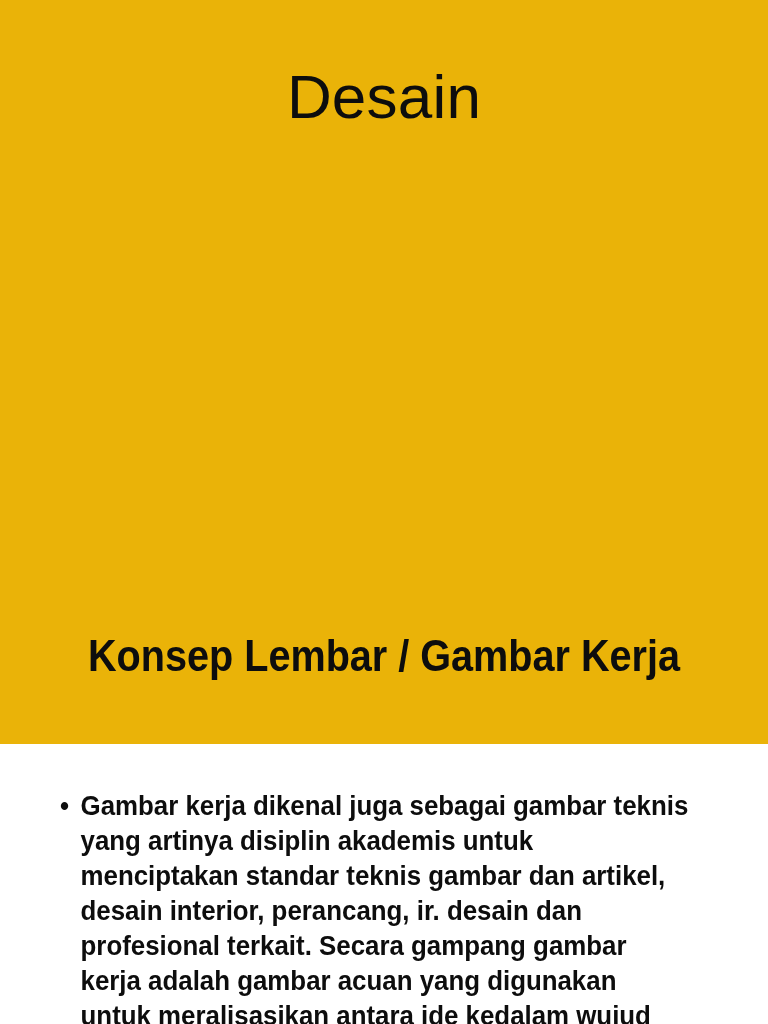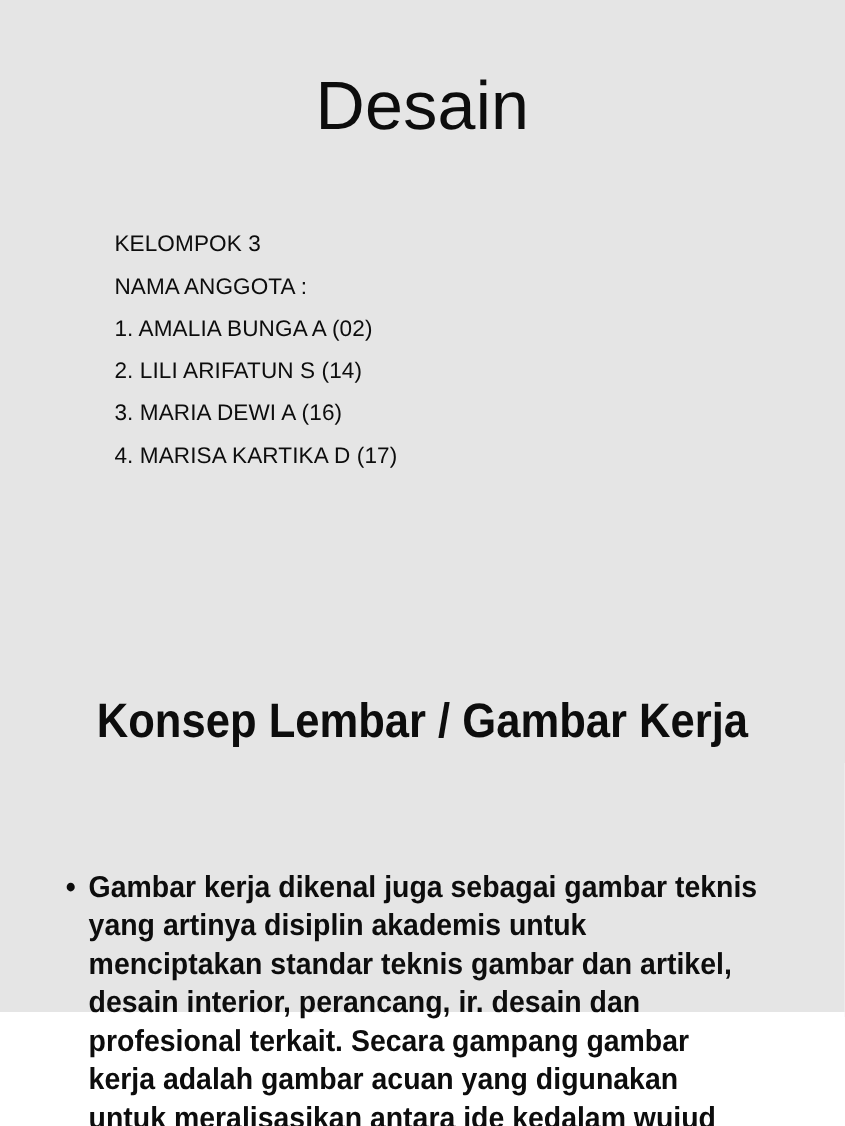--- a/index.html
+++ b/index.html
@@ -12,22 +12,22 @@
     height: 1024px;
     background: #ffffff;
     font-family: "Liberation Sans", "DejaVu Sans", sans-serif;
     color: #000000;
     overflow: hidden;
   }
 
   .slide {
     position: relative;
     width: 768px;
-    height: 920px;
-    background: #e5e5e5;
+    height: 744px;
+    background: #eab308;
   }
 
   
   .slide-title {
     position: absolute;
     left: 0;
     top: 64px;
     width: 768px;
     text-align: center;
     font-size: 62px;
@@ -103,28 +103,20 @@
     color: #0d0d0d;
   }
 </style>
 </head>
 <body>
 
 <div class="slide">
 
   <div class="slide-title">Desain</div>
 
-  <div class="member-block">
-    <div class="member-line">KELOMPOK 3</div>
-    <div class="member-line">NAMA ANGGOTA :</div>
-    <div class="member-line">1. AMALIA BUNGA A (02)</div>
-    <div class="member-line">2. LILI ARIFATUN S (14)</div>
-    <div class="member-line">3. MARIA DEWI A (16)</div>
-    <div class="member-line">4. MARISA KARTIKA D (17)</div>
-  </div>
 
   <div class="slide-heading">Konsep Lembar / Gambar Kerja</div>
 
   <ul class="body-list">
     <li class="body-item">
       <span class="body-bullet">•</span>
       <span>Gambar kerja dikenal juga sebagai gambar teknis yang artinya disiplin akademis untuk menciptakan standar teknis gambar dan artikel, desain interior, perancang, ir. desain dan profesional terkait. Secara gampang gambar kerja adalah gambar acuan yang digunakan untuk meralisasikan antara ide kedalam wujud fisik.</span>
     </li>
   </ul>
 

